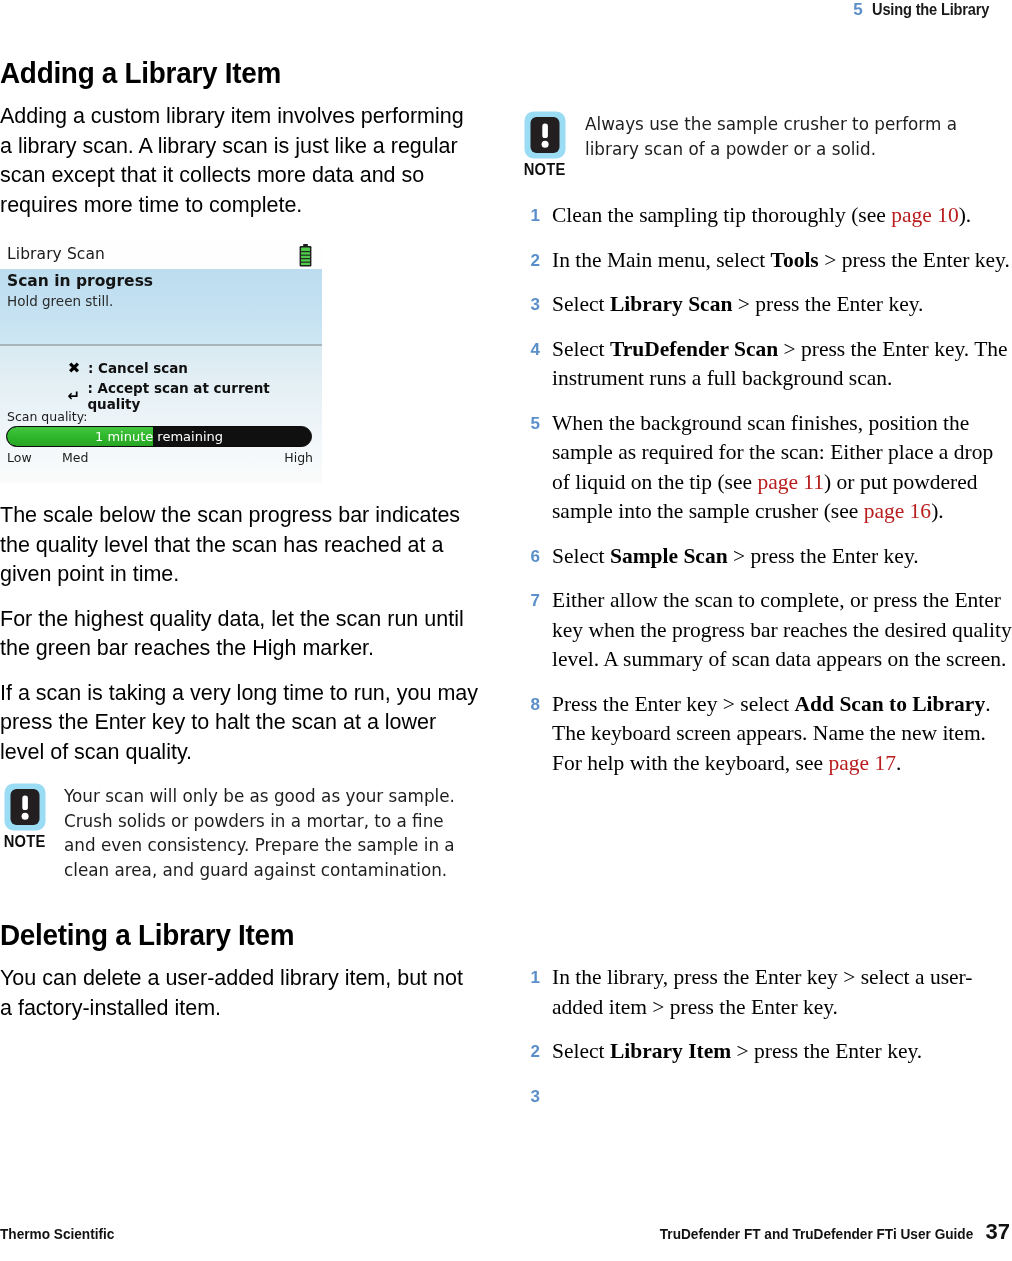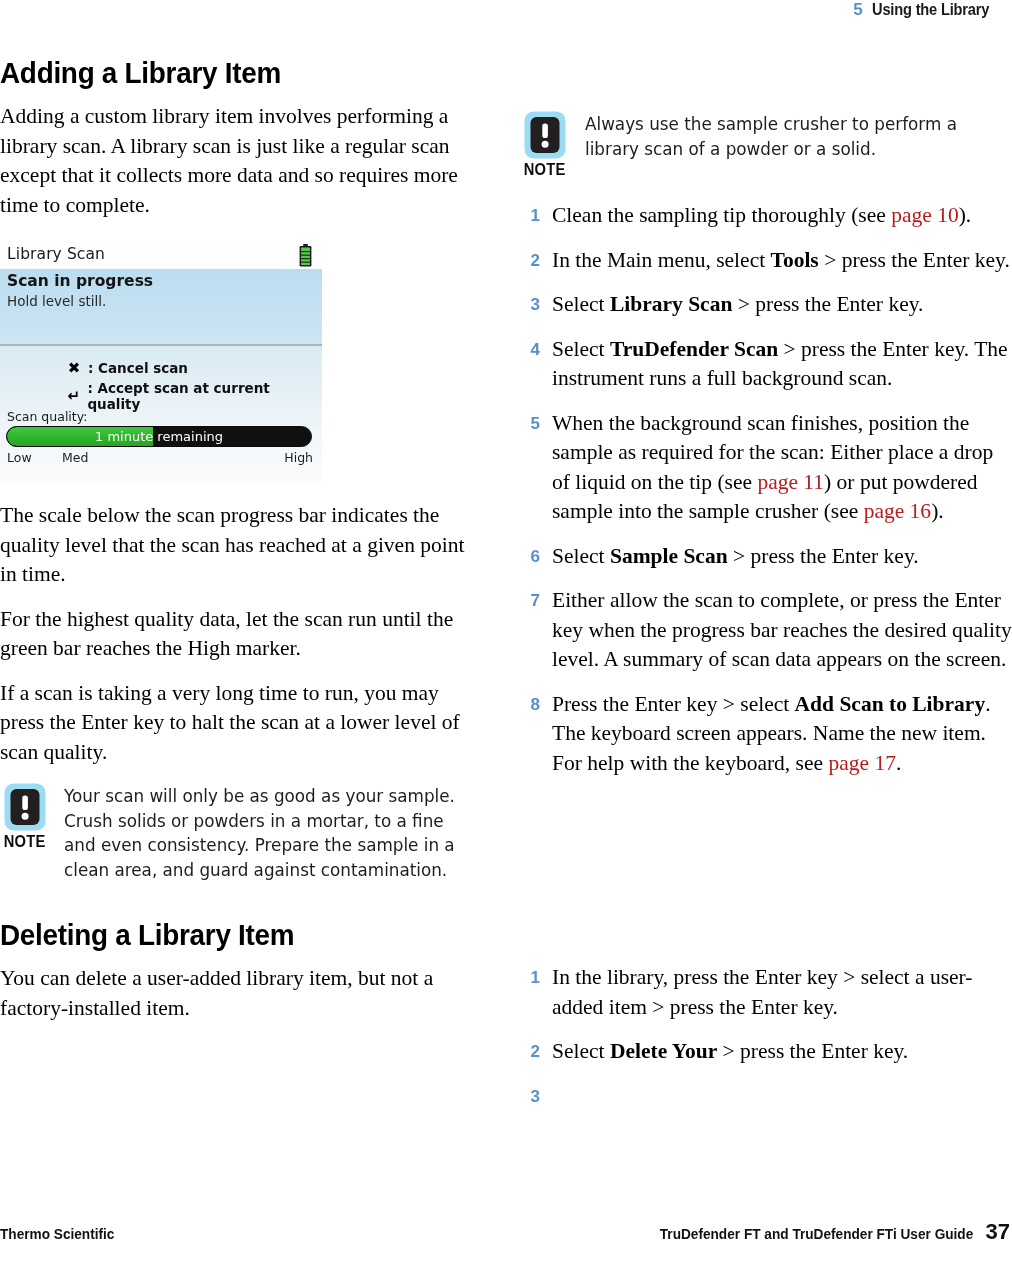--- a/index.html
+++ b/index.html
@@ -64,21 +64,21 @@
     font-size: 30px;
     line-height: 34px;
     margin: 0 0 12px 0;
     color: #000;
     letter-spacing: -0.3px;
     transform: scaleX(0.93);
     transform-origin: left;
   }
 
   p.body {
-    font-family: Liberation Serif, serif;
+    font-family: Liberation Sans, sans-serif;
     font-size: 21.5px;
     line-height: 29.5px;
     margin: 0 0 15px 0;
     color: #000;
   }
 
   
   .device-shot {
     position: relative;
     width: 322px;
@@ -271,21 +271,21 @@
       <rect x="0.6" y="2" width="11.8" height="20.4" rx="1.2" fill="#1d1d1d"></rect>
       <rect x="2" y="3.4" width="9" height="17.6" rx="0.6" fill="#4fcd4a"></rect>
       <rect x="2" y="7.1" width="9" height="1.1" fill="#1d1d1d"></rect>
       <rect x="2" y="10.6" width="9" height="1.1" fill="#1d1d1d"></rect>
       <rect x="2" y="14.1" width="9" height="1.1" fill="#1d1d1d"></rect>
       <rect x="2" y="17.6" width="9" height="1.1" fill="#1d1d1d"></rect>
     </svg>
 
     <div class="ds-banner">
       <div class="ds-banner-title">Scan in progress</div>
-      <div class="ds-banner-sub">Hold level still.</div>
+      <div class="ds-banner-sub">Hold green still.</div>
     </div>
 
     <div class="ds-divider"></div>
 
     <div class="ds-lower"></div>
 
     <div class="ds-key-row" style="left:60px; top:118px;">
       <span class="ds-key-glyph">✖</span>
       <span>: Cancel scan</span>
     </div>
@@ -354,21 +354,21 @@
 </div>
 
 <div class="col-left-lower">
   <h1 class="section-head">Deleting a Library Item</h1>
   <p class="body">You can delete a user-added library item, but not a factory-installed item.</p>
 </div>
 
 <div class="col-right-lower">
   <ol class="proc" id="procDelete">
       <li><span class="num">1</span><span>In the library, press the Enter key &gt; select a user-added item &gt; press the Enter key.</span></li>
-      <li><span class="num">2</span><span>Select <b class="cmd">Delete Your</b> &gt; press the Enter key.</span></li>
+      <li><span class="num">2</span><span>Select <b class="cmd">Library Item</b> &gt; press the Enter key.</span></li>
       <li><span class="num">3</span></li>
     </ol>
 </div>
 
 <div class="footer">
   <div class="left">Thermo Scientific</div>
   <div class="right">
     <span class="guide">TruDefender FT and TruDefender FTi User Guide</span>
     <span class="pnum">37</span>
   </div>

